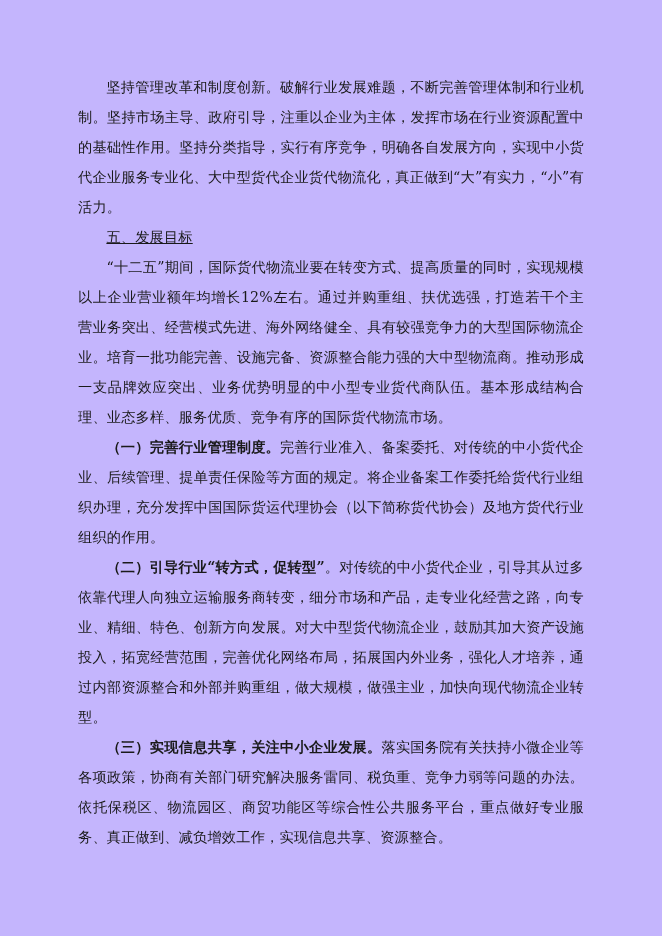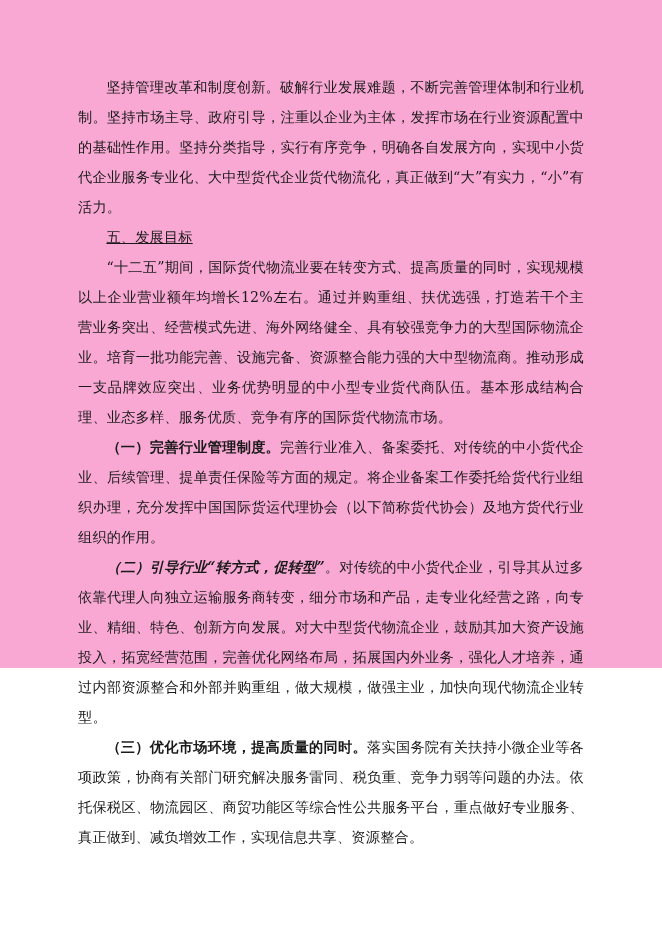--- a/index.html
+++ b/index.html
@@ -10,22 +10,22 @@
   body {
     width: 662px;
     height: 936px;
     font-family: "DejaVu Serif", "Liberation Serif", serif;
     color: #1a1a1a;
     overflow: hidden;
   }
   .page {
     position: relative;
     width: 662px;
-    height: 668px;
-    background: #f9a8d4;
+    height: 936px;
+    background: #c4b5fd;
     box-sizing: border-box;
     padding: 72px 78px 0 78px;
   }
   .doc-body {
     font-size: 14.2px;
     line-height: 30px;
     text-align: justify;
     text-justify: inter-ideograph;
     letter-spacing: 0.2px;
   }
@@ -35,21 +35,20 @@
   }
   .heading {
     text-indent: 2em;
     text-decoration: underline;
   }
   .bold {
     font-weight: bold;
   }
   .bolditalic {
     font-weight: bold;
-    font-style: italic;
   }
   .run {
     white-space: pre-wrap;
   }
 </style>
 </head>
 <body>
 
 <div class="page">
   <div class="doc-body">
@@ -69,17 +68,17 @@
 
     <p>
       <span class="run bold">（一）完善行业管理制度。</span><span class="run">完善行业准入、备案委托、对传统的中小货代企业、后续管理、提单责任保险等方面的规定。将企业备案工作委托给货代行业组织办理，充分发挥中国国际货运代理协会（以下简称货代协会）及地方货代行业组织的作用。</span>
     </p>
 
     <p>
       <span class="run bolditalic">（二）引导行业“转方式，促转型”</span><span class="run">。对传统的中小货代企业，引导其从过多依靠代理人向独立运输服务商转变，细分市场和产品，走专业化经营之路，向专业、精细、特色、创新方向发展。对大中型货代物流企业，鼓励其加大资产设施投入，拓宽经营范围，完善优化网络布局，拓展国内外业务，强化人才培养，通过内部资源整合和外部并购重组，做大规模，做强主业，加快向现代物流企业转型。</span>
     </p>
 
     <p>
-      <span class="run bold">（三）优化市场环境，提高质量的同时。</span><span class="run">落实国务院有关扶持小微企业等各项政策，协商有关部门研究解决服务雷同、税负重、竞争力弱等问题的办法。依托保税区、物流园区、商贸功能区等综合性公共服务平台，重点做好专业服务、真正做到、减负增效工作，实现信息共享、资源整合。</span>
+      <span class="run bold">（三）实现信息共享，关注中小企业发展。</span><span class="run">落实国务院有关扶持小微企业等各项政策，协商有关部门研究解决服务雷同、税负重、竞争力弱等问题的办法。依托保税区、物流园区、商贸功能区等综合性公共服务平台，重点做好专业服务、真正做到、减负增效工作，实现信息共享、资源整合。</span>
     </p>
 
   </div>
 </div>
 
 </body></html>

